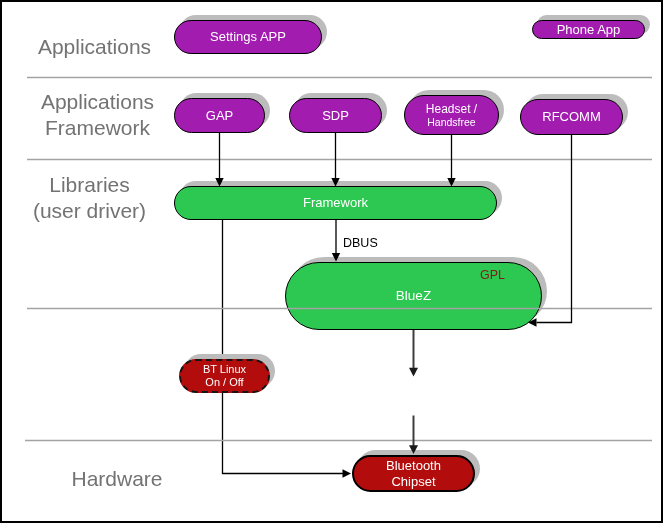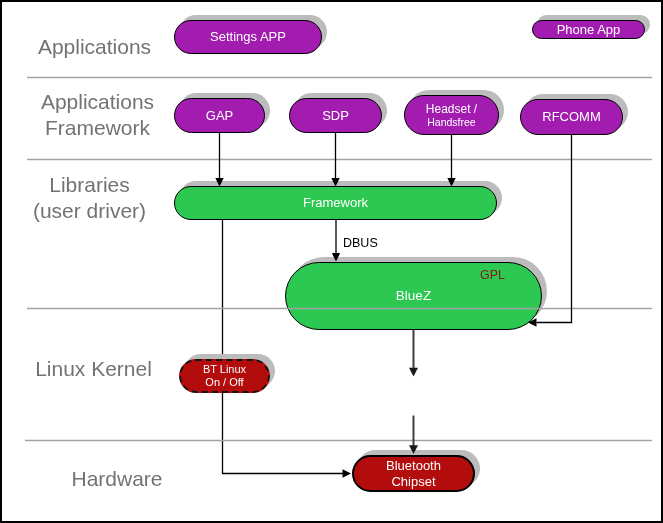--- a/index.html
+++ b/index.html
@@ -71,23 +71,20 @@
     <div>Applications</div>
   </div>
   <div class="row-label" style="left:18px;top:87px;width:155px;">
     <div>Applications</div>
     <div>Framework</div>
   </div>
   <div class="row-label" style="left:10px;top:170px;width:155px;">
     <div>Libraries</div>
     <div>(user driver)</div>
   </div>
-  <div class="row-label" style="left:18px;top:354px;width:147px;">
-    <div>Linux Kernel</div>
-  </div>
   <div class="row-label" style="left:40px;top:464px;width:150px;">
     <div>Hardware</div>
   </div>
 
   <div class="pill blue" style="left:172px;top:18px;width:148px;height:34px;">
     <span>Settings APP</span>
   </div>
   <div class="pill blue" style="left:530px;top:18px;width:113px;height:19px;align-items:center;">
     <span>Phone App</span>
   </div>

